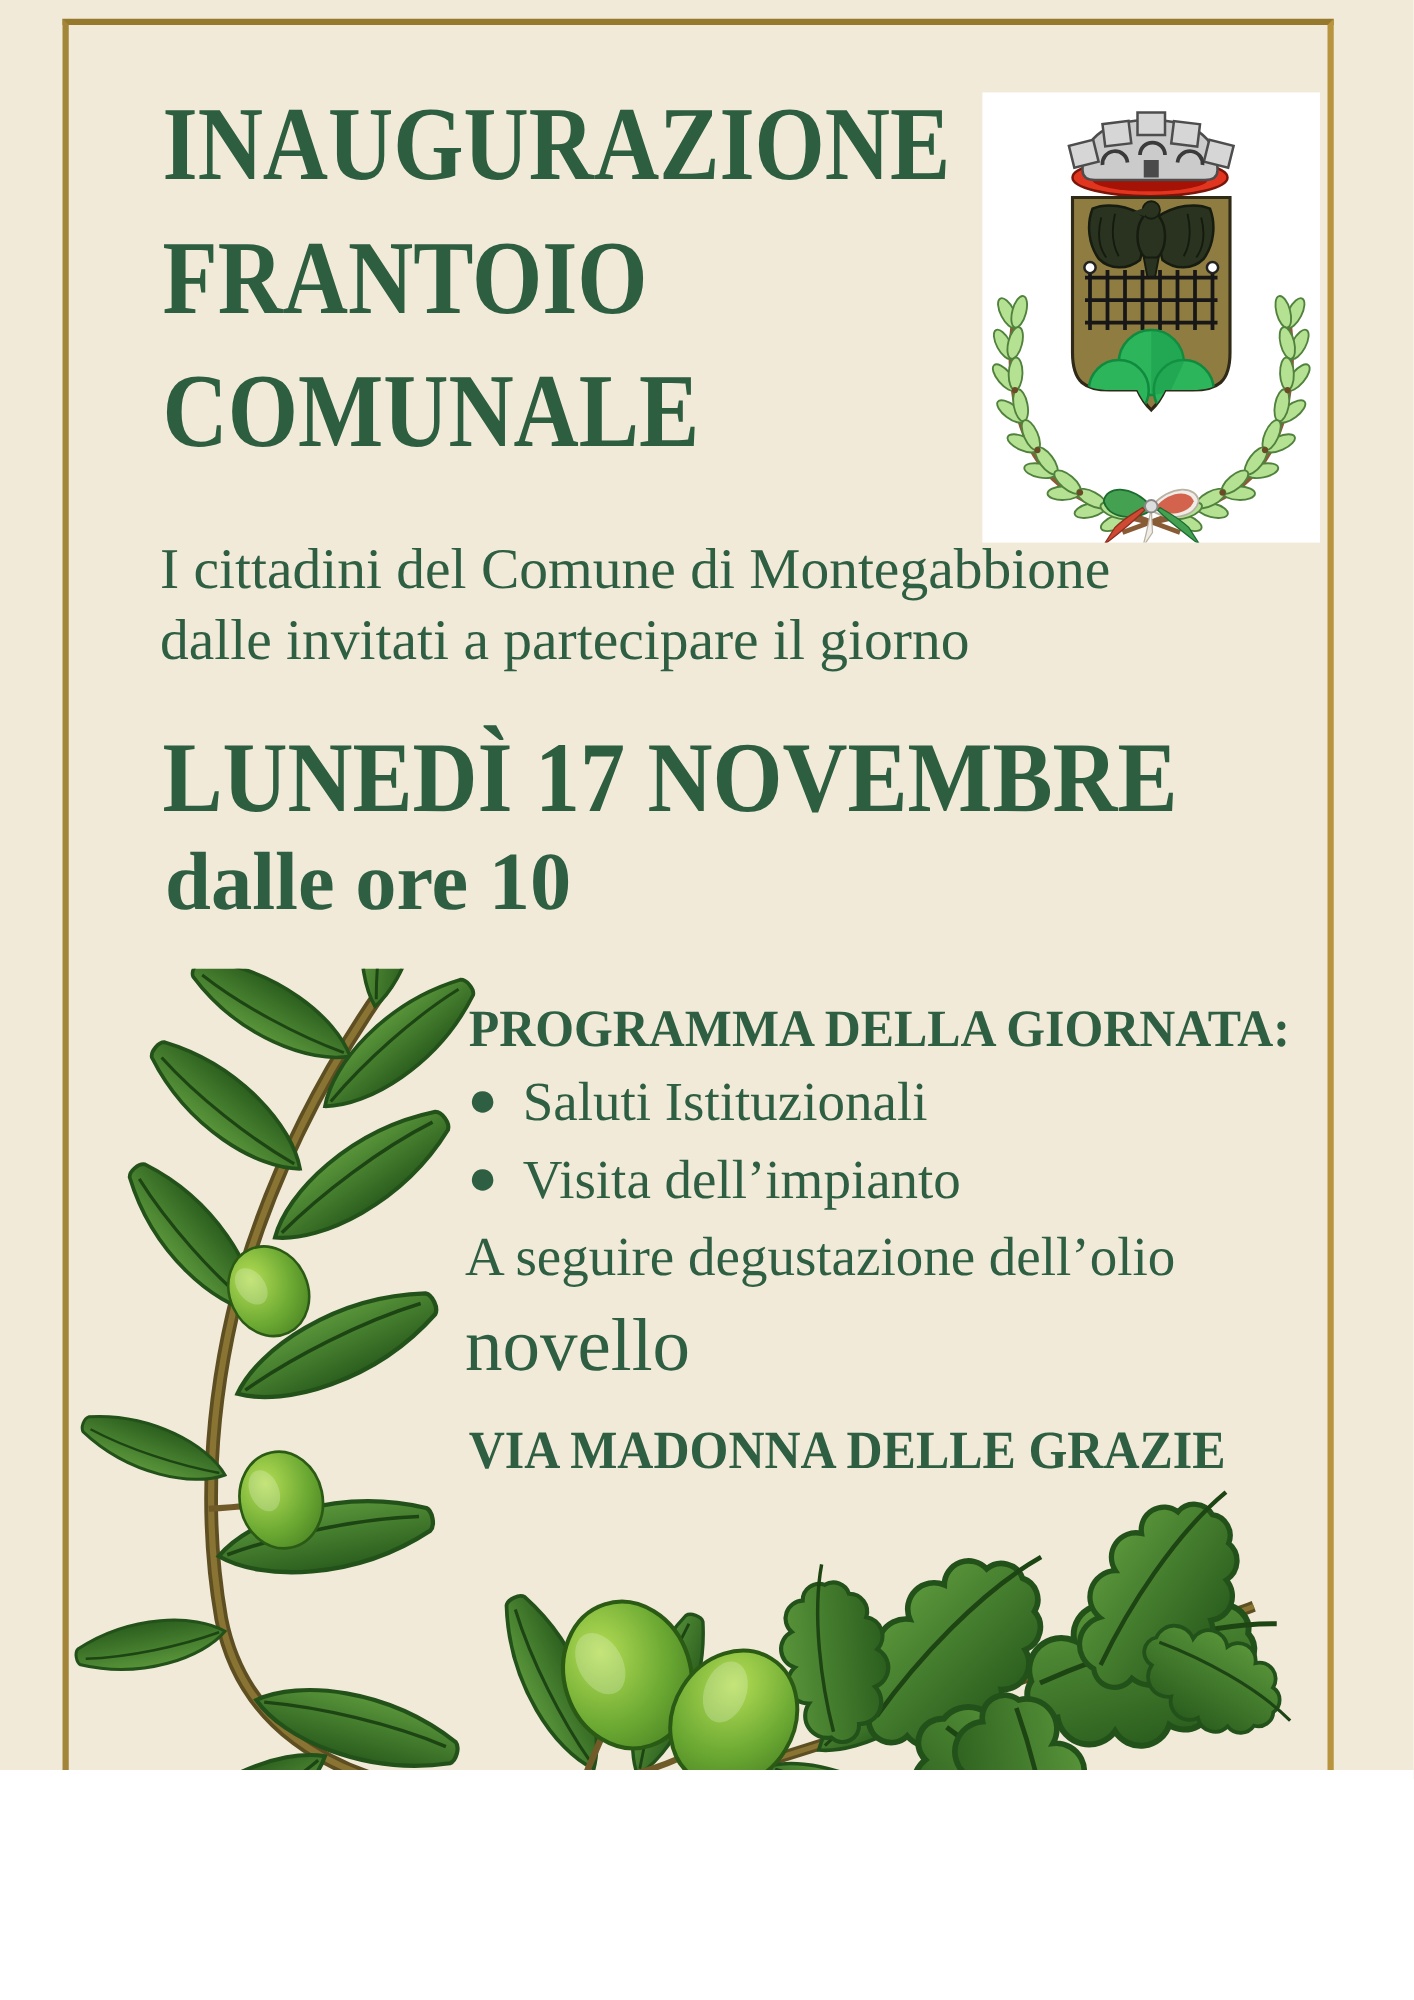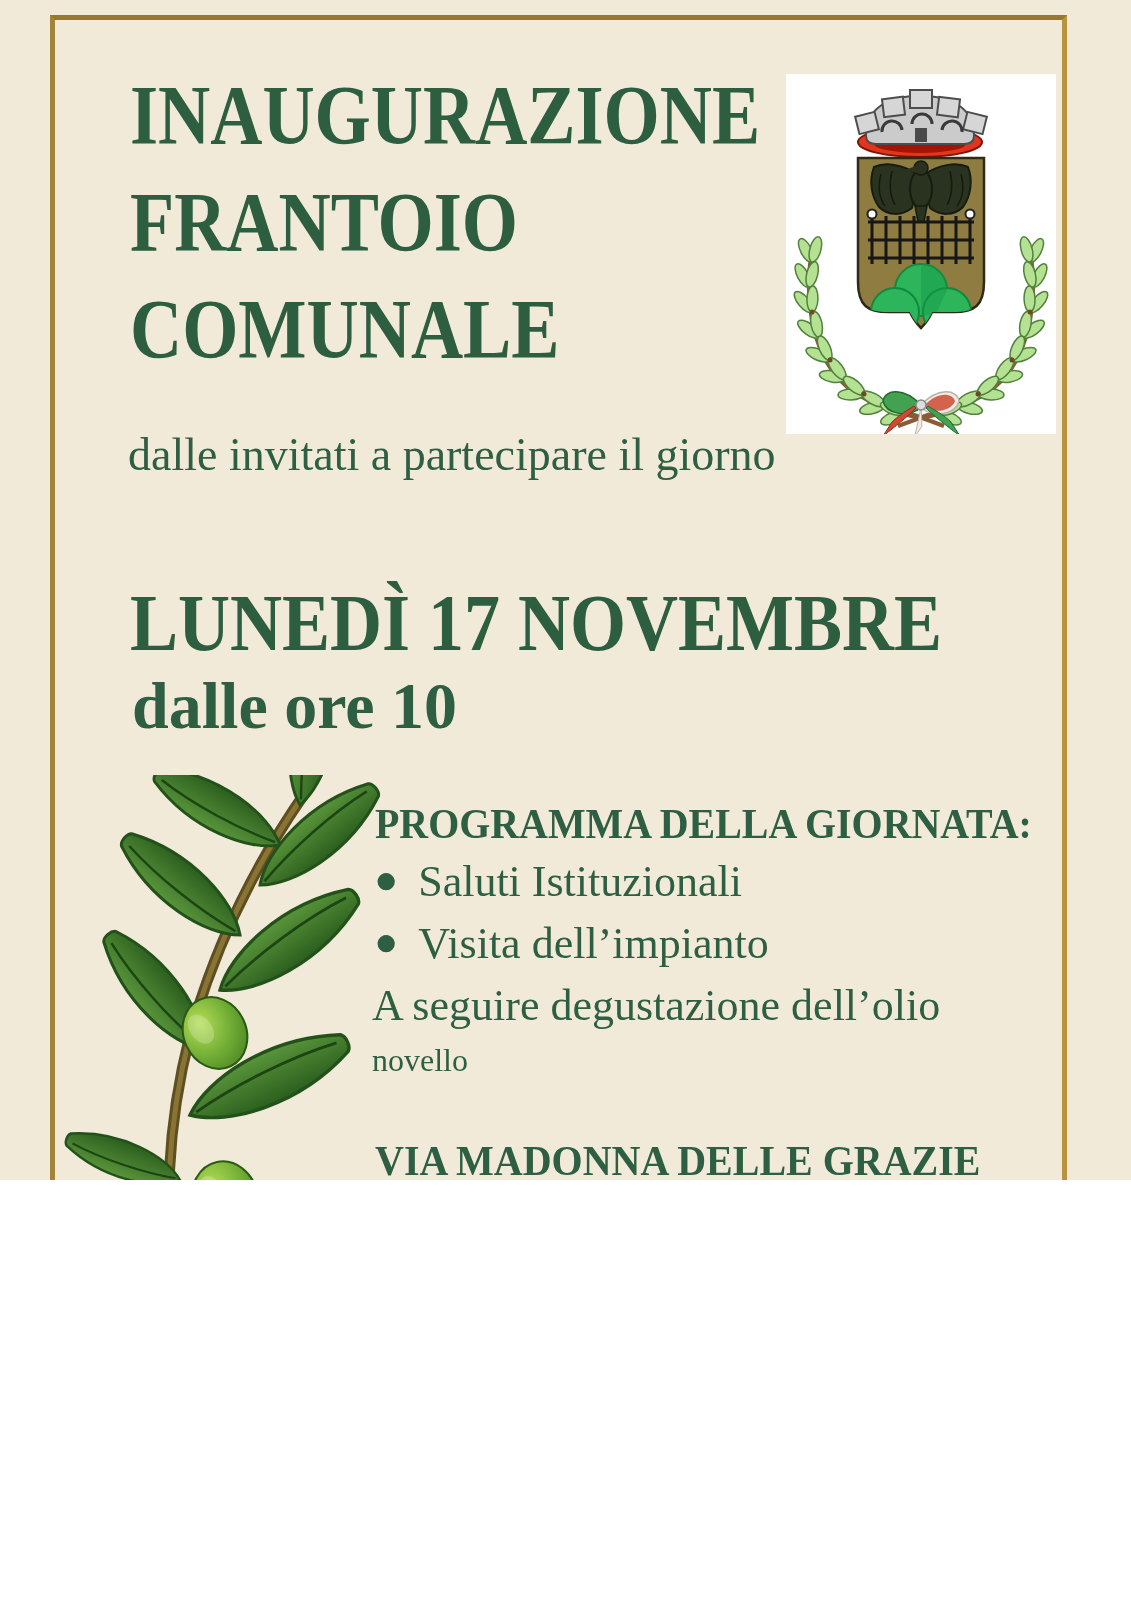--- a/index.html
+++ b/index.html
@@ -1,17 +1,17 @@
 <!DOCTYPE html>
 <html><head>
 <meta charset="utf-8">
 <style>
   html,body{margin:0;padding:0;}
   .poster{
-    position:relative; width:1131px; height:1180px;
+    position:relative; width:1131px; height:1416px;
     background:#f1ead9; overflow:hidden;
     font-family:"Liberation Serif","DejaVu Serif",serif;
     color:#2f5f43;
   }
   .frame{
     position:absolute; left:50px; top:15px; width:1017px; height:1568px;
     border:5px solid #b8943f;
     border-top-color:#96792c; border-left-color:#a3853а;
     border-left-color:#a3853a;
     box-sizing:border-box; pointer-events:none;
@@ -50,21 +50,21 @@
     position:absolute; left:374px;
     font-size:44px; white-space:nowrap;
   }
   .prog-item .bullet{
     display:inline-block; margin-right:20px; font-size:40px;
     transform:translateY(-3px);
   }
   .item-1{top:856px;}
   .item-2{top:918px;}
   .note-1{position:absolute; left:372px; top:980px; font-size:44px; white-space:nowrap;text-align:right;}
-  .note-2{position:absolute; left:372px; top:1042px; font-size:32px; white-space:nowrap;}
+  .note-2{position:absolute; left:372px; top:1042px; font-size:60px; white-space:nowrap;}
   .address{
     position:absolute; left:375px; top:1136px;
     font-size:43px; font-weight:bold; white-space:nowrap;
     transform:scaleX(0.93); transform-origin:left top;
   }
   .branch{position:absolute; left:55px; top:775px; width:980px; height:770px;}
 </style>
 </head>
 <body>
 
@@ -172,20 +172,21 @@
     </svg>
   </div>
 
   <h1 class="title">
     <div>INAUGURAZIONE</div>
     <div>FRANTOIO</div>
     <div>COMUNALE</div>
   </h1>
 
   <p class="invite">
+    <span style="display:block">I cittadini del Comune di Montegabbione</span>
     <span style="display:block">dalle invitati a partecipare il giorno</span>
   </p>
 
   <div class="date-line">LUNEDÌ 17 NOVEMBRE</div>
   <div class="time-line">dalle ore 10</div>
 
   <div class="prog-header">PROGRAMMA DELLA GIORNATA:</div>
 
   <div class="prog-item item-1">
     <span class="bullet">●</span><span>Saluti Istituzionali</span>

